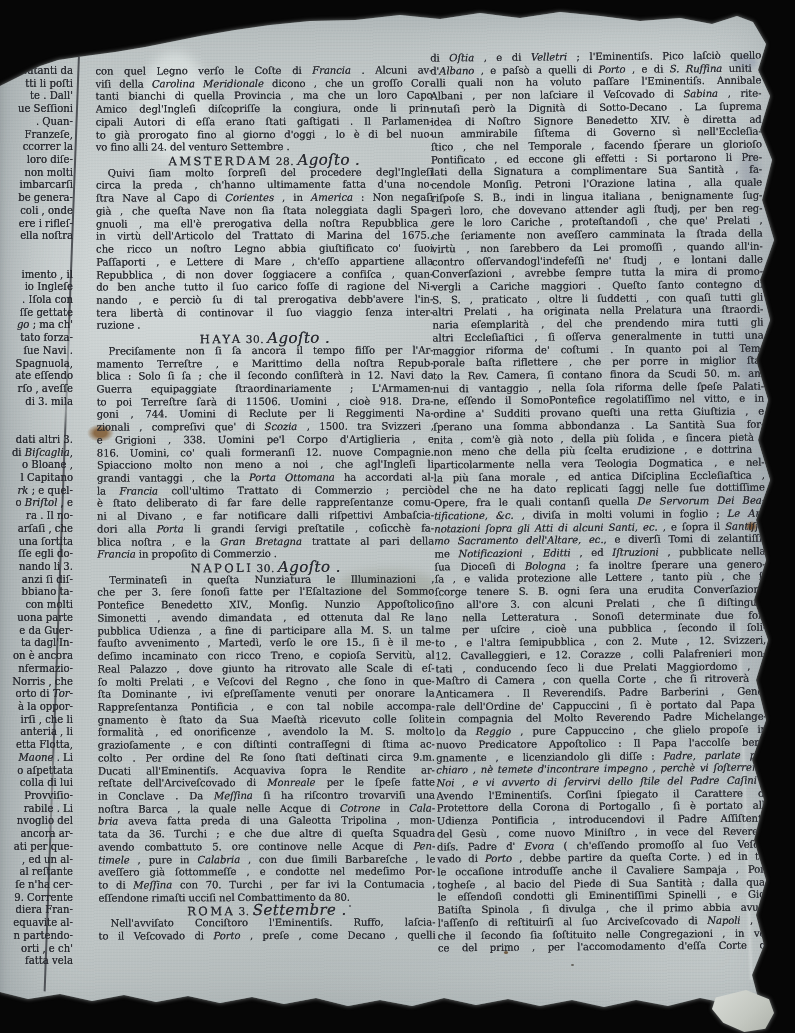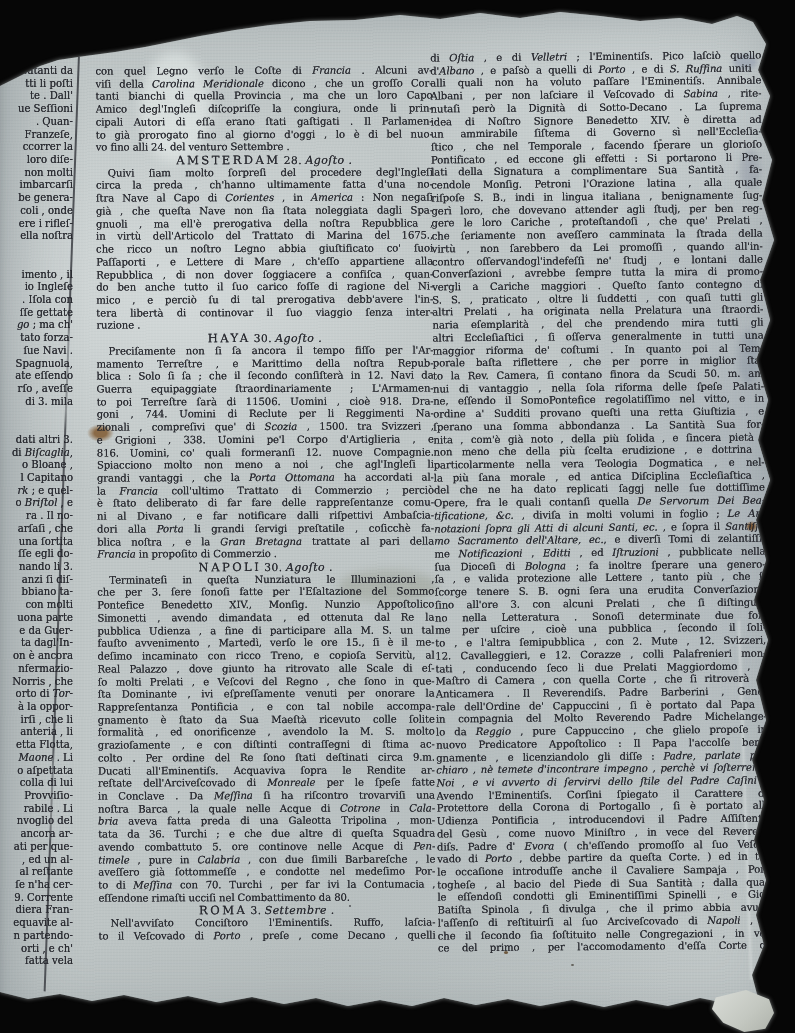--- a/index.html
+++ b/index.html
@@ -32,21 +32,21 @@
        text-shadow:0 0 .3px rgba(28,30,38,.85);}
   .col-frag{left:0;top:65px;width:76px;}
   .col-left{left:97px;top:65px;width:337px;transform:rotate(-.2deg);}
   .col-right{left:434px;top:51px;width:331px;transform:rotate(-.5deg);}
   .tl{height:var(--lh,12.72px);overflow:hidden;text-align:justify;text-align-last:justify;text-justify:inter-word;letter-spacing:-.1px;}
   .tl-last{text-align-last:left;}
   .ind{text-indent:12px;}
   .tl-h{height:var(--lh,12.72px);overflow:visible;text-align:center;text-align-last:center;white-space:nowrap;}
   .hcity{font-size:11.6px;letter-spacing:2.4px;}
   .hnum{font-size:10.6px;letter-spacing:.5px;}
-  .hmonth{font-size:11px;font-style:italic;letter-spacing:.4px;}
+  .hmonth{font-size:15px;font-style:italic;letter-spacing:.4px;}
   .fl{height:var(--lh,12.72px);position:relative;overflow:visible;}
   .fl-in{position:absolute;right:3px;top:0;white-space:nowrap;}
   .vrule{
     position:absolute;left:78px;top:54px;width:1.6px;height:938px;
     background:linear-gradient(to bottom,rgba(40,42,48,.75) 0 28%,rgba(40,42,48,.35) 30% 38%,rgba(40,42,48,.7) 40% 74%,rgba(40,42,48,.4) 76% 82%,rgba(40,42,48,.72) 84% 100%);
     transform:rotate(2.1deg);transform-origin:top center;
   }
   .stain{position:absolute;border-radius:50%;}
   .s-brown1{left:87px;top:424px;width:27px;height:18px;background:radial-gradient(closest-side,#8a6a47 0 45%,rgba(138,106,71,0) 100%);filter:blur(.6px);}
   .s-brown2{left:745px;top:521px;width:13px;height:11px;background:radial-gradient(closest-side,#7c5a38 0 40%,rgba(124,90,56,0) 100%);filter:blur(.5px);}
@@ -300,21 +300,21 @@
         <div class="tl ind">Quivi ſiam molto ſorpreſi del procedere degl'Ingleſi</div>
         <div class="tl">circa la preda , ch'hanno ultimamente fatta d'una no-</div>
         <div class="tl">ſtra Nave al Capo di <i>Corientes</i> , in <i>America</i> : Non negaſi</div>
         <div class="tl">già , che queſta Nave non ſia ſtata noleggiata dagli Spa-</div>
         <div class="tl">gnuoli , ma ell'è prerogativa della noſtra Repubblica ,</div>
         <div class="tl">in virtù dell'Articolo del Trattato di Marina del 1675.,</div>
         <div class="tl">che ricco un noſtro Legno abbia giuſtificato co' ſuoi</div>
         <div class="tl">Paſſaporti , e Lettere di Mare , ch'eſſo appartiene alla</div>
         <div class="tl">Repubblica , di non dover ſoggiacere a confiſca , quan-</div>
         <div class="tl">do ben anche tutto il ſuo carico foſſe di ragione del Ni-</div>
-        <div class="tl">mico , e perciò ſu di tal prerogativa debb'avere l'in-</div>
+        <div class="tl">nando , e perciò ſu di tal prerogativa debb'avere l'in-</div>
         <div class="tl">tera libertà di continovar il ſuo viaggio ſenza inter-</div>
         <div class="tl tl-last">ruzione .</div>
         <div class="tl-h"><span class="hcity">HAYA</span>&nbsp;<span class="hnum">30.</span> <span class="hmonth">Agoſto .</span></div>
         <div class="tl ind">Preciſamente non ſi ſa ancora il tempo fiſſo per l'Ar-</div>
         <div class="tl">mamento Terreſtre , e Marittimo della noſtra Repub-</div>
         <div class="tl">blica : Solo ſi ſa ; che il ſecondo conſiſterà in 12. Navi da</div>
         <div class="tl">Guerra equipaggiate ſtraordinariamente ; L'Armamen-</div>
         <div class="tl">to poi Terreſtre ſarà di 11506. Uomini , cioè 918. Dra-</div>
         <div class="tl">goni , 744. Uomini di Reclute per li Reggimenti Na-</div>
         <div class="tl">zionali , compreſivi que' di <i>Scozia</i> , 1500. tra Svizzeri ,</div>

